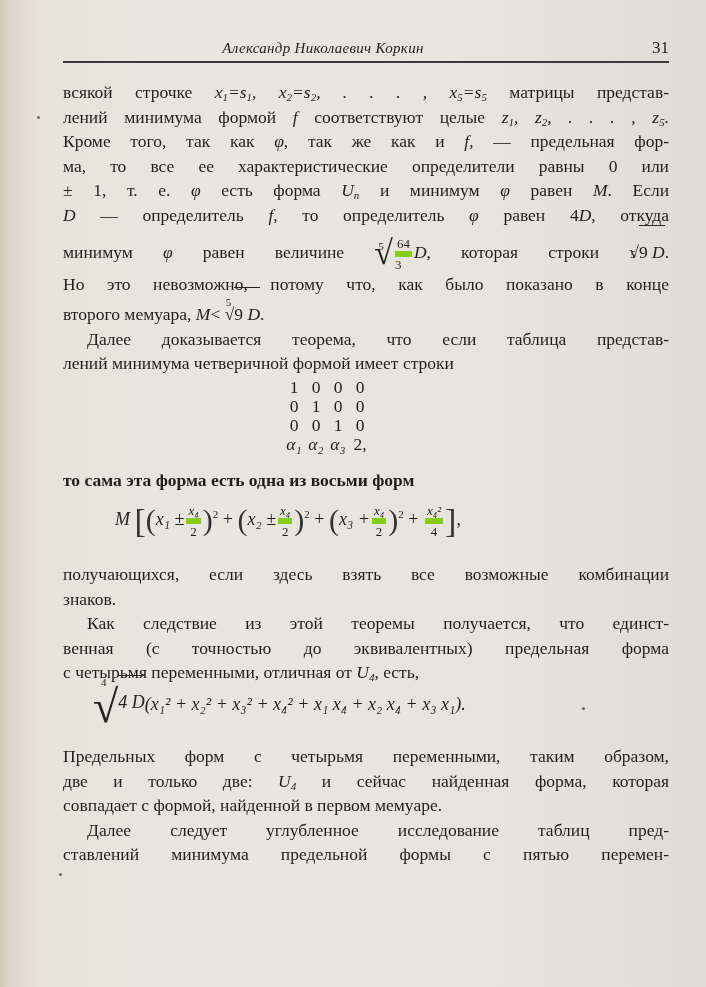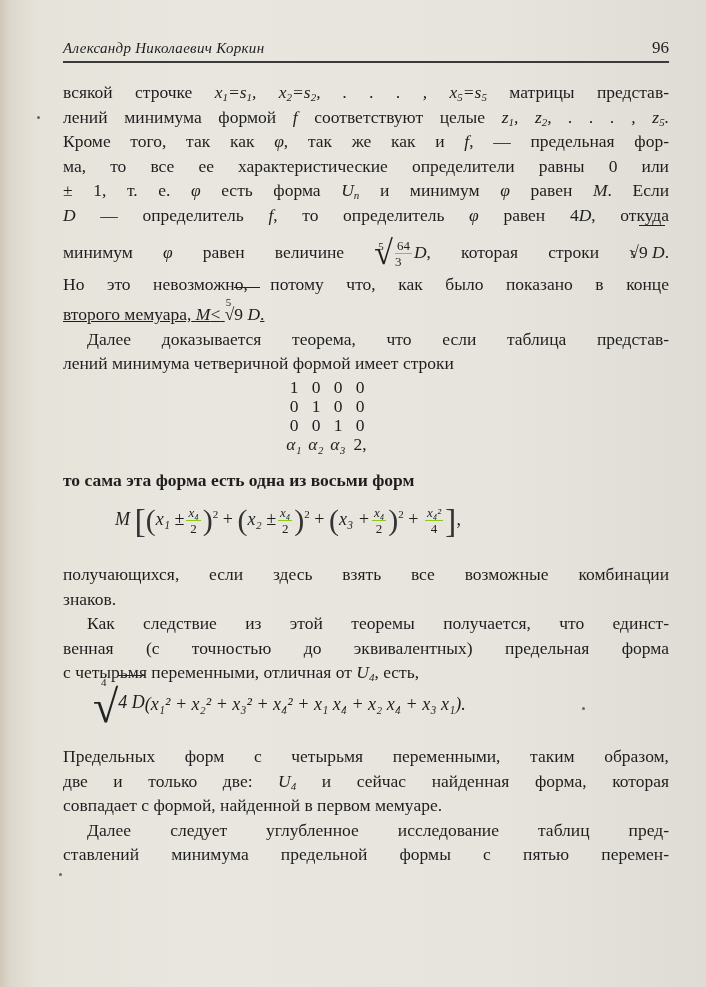--- a/index.html
+++ b/index.html
@@ -7,61 +7,61 @@
     width: 706px; height: 987px; overflow: hidden; position: relative;
     background: linear-gradient(90deg, #cfc6b6 0px, #ddd8cd 10px, #e6e3da 40px, #e8e6df 200px, #e6e4dd 500px, #dedcd5 706px);
     font-family: "Liberation Serif", "DejaVu Serif", serif;
     color: #1e1e1e;
   }
   .page { position: absolute; left: 63px; top: 0; width: 606px; }
   .header {
     position: absolute; top: 38px; left: 0; width: 606px; height: 20px;
   }
   .header-title {
-    position: absolute; left: 0; width: 520px; 
+    position: absolute; left: 0; width: 520px; text-align: center;
     font-style: italic; font-size: 15px; letter-spacing: 0.3px; top: 2px;
   }
   .page-num { position: absolute; right: 0; top: 0; font-size: 17px; }
   .rule {
     position: absolute; top: 61px; left: 0; width: 606px; height: 1.5px; background: #3a3a3a;
   }
   .body-text {
     position: absolute; top: 80px; left: 0; width: 606px;
     font-size: 17.5px; line-height: 24.6px; text-align: justify;
   }
   .line { display: block; white-space: nowrap; text-align: justify; text-align-last: justify; height: 24.6px; }
   .line.last { text-align-last: left; }
   .indent { padding-left: 24px; }
   .m { font-style: italic; font-family: "Liberation Serif", serif; }
   sub { font-size: 11px; vertical-align: -3px; line-height: 0; }
   sup { font-size: 11px; vertical-align: 7px; line-height: 0; }
   .root { position: relative; display: inline-block; }
   .root-idx { position: absolute; font-size: 11px; top: -14px; left: 2px; font-style: normal; }
   .overline { border-top: 1px solid #222; padding-top: 16px; }
   .frac { display: inline-block; vertical-align: middle; text-align: center; font-size: 13px; line-height: 15px; margin: 0 2px; }
-  .frac .num { display: block; border-bottom: 1px solid #84cc16; padding: 0 2px; }
+  .frac .num { display: block; border-bottom: 6px solid #84cc16; padding: 0 2px; }
   .frac .den { display: block; }
   .block { position: absolute; left: 0; width: 606px; font-weight: bold; }
   .matrix { position: absolute; left: 220px; top: 378px; font-size: 17.5px; line-height: 19px; }
   .matrix-row { display: flex; }
   .matrix-cell { width: 22px; text-align: center; }
   .formula { position: absolute; font-size: 18px; white-space: nowrap; }
   .big-paren { font-size: 30px; vertical-align: -5px; font-weight: 200; color: #333; }
   .big-brack { font-size: 34px; vertical-align: -7px; color: #333; }
   .sqrt-big { font-size: 46px; vertical-align: -12px; font-weight: 100; color: #222; }
   .dot-mark { position: absolute; width: 3px; height: 3px; border-radius: 50%; background: #666; }
 </style>
 </head>
 <body>
 
 <div class="page">
 
   <div class="header">
     <span class="header-title">Александр Николаевич Коркин</span>
-    <span class="page-num">96</span>
+    <span class="page-num">31</span>
   </div>
   <div class="rule"></div>
 
   <div class="body-text">
     <span class="line">
       <span>всякой строчке</span>
       <span class="m">x<sub>1</sub>=s<sub>1</sub>, x<sub>2</sub>=s<sub>2</sub>, . . . , x<sub>5</sub>=s<sub>5</sub></span>
       <span>матрицы представ-</span>
     </span>
     <span class="line">
@@ -102,21 +102,21 @@
       <span class="root">
         <span class="root-idx" style="top:-6px;left:4px;">5</span>
         <span style="font-size:34px; vertical-align:-6px;">√</span><span class="frac"><span class="num">64</span><span class="den">3</span></span><span class="m">D</span></span><span>, которая строки</span>
       <span class="root">
         <span class="root-idx" style="top:2px;left:1px;">5</span>
         √<span class="overline"><span>9</span> <span class="m">D</span></span></span>.
     </span>
     <span class="line">
       <span>Но это невозможно, потому что, как было показано в конце</span>
     </span>
-    <span class="line last" style="margin-top:6px;text-decoration:underline;">
+    <span class="line last" style="margin-top:6px;">
       <span>второго мемуара,</span>
       <span class="m">M</span><span>&lt;</span>
       <span class="root">
         <span class="root-idx" style="top:-12px;left:1px;">5</span>√<span class="overline"><span>9</span> <span class="m">D</span></span></span>.
     </span>
     <span class="line indent">
       <span>Далее доказывается теорема, что если таблица представ-</span>
     </span>
     <span class="line last">
       <span>лений минимума четверичной формой имеет строки</span>

